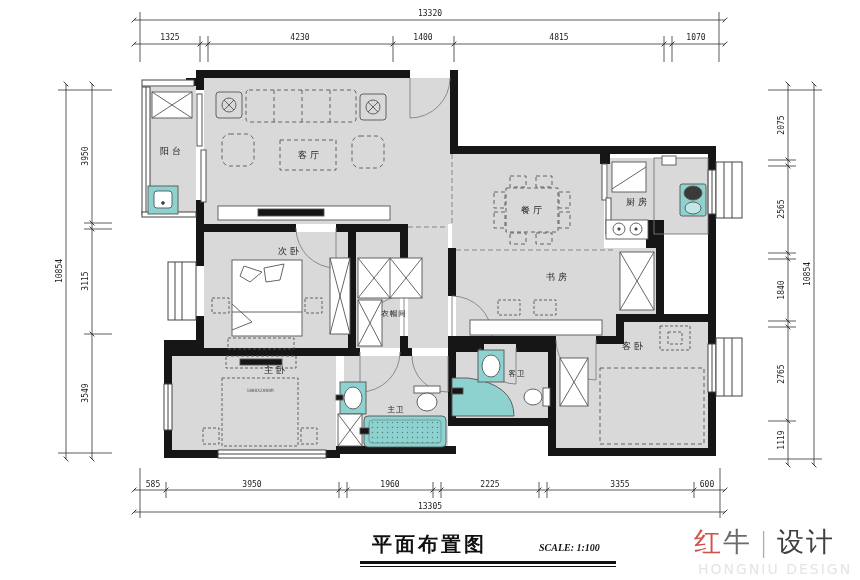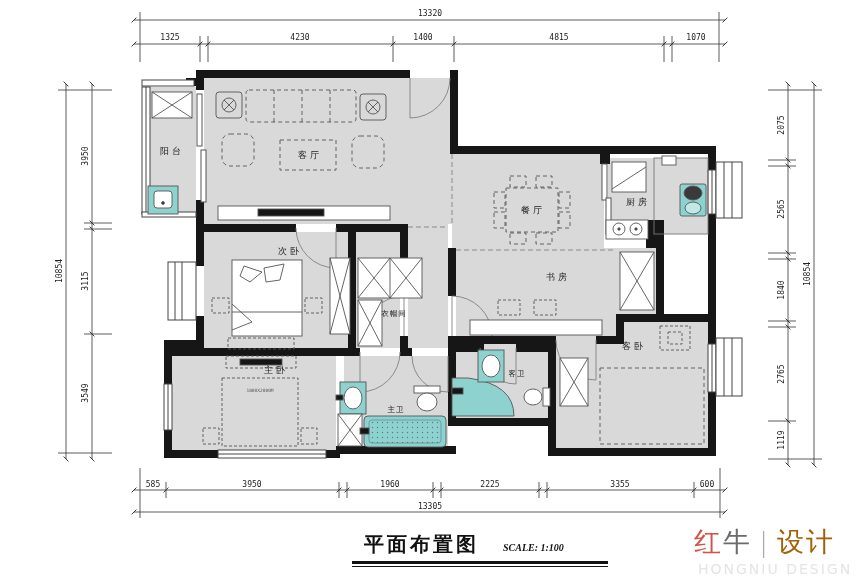--- a/index.html
+++ b/index.html
@@ -3,34 +3,34 @@
 <meta charset="utf-8">
 <style>
   html,body{margin:0;padding:0;background:#ffffff;}
   .canvas{position:relative;width:860px;height:580px;background:#fff;overflow:hidden;
           font-family:"DejaVu Sans",sans-serif;}
   svg{position:absolute;left:0;top:0;}
   svg text{font-family:"DejaVu Sans Mono","Liberation Mono",monospace;font-size:8px;fill:#222;}
   svg text.room{font-family:"DejaVu Sans",sans-serif;font-size:9px;letter-spacing:3px;fill:#1d1d1d;}
   svg text.room-sm{font-family:"DejaVu Sans",sans-serif;font-size:7.5px;letter-spacing:1px;fill:#1d1d1d;}
   svg text.tiny{font-size:4.5px;fill:#555;letter-spacing:0;}
-  .title-block{position:absolute;left:352px;top:531px;width:256px;}
+  .title-block{position:absolute;left:360px;top:531px;width:256px;}
   .title-row{display:flex;align-items:baseline;}
   .main-title{font-size:20px;font-weight:bold;letter-spacing:3px;color:#111;
               font-family:"DejaVu Sans",sans-serif;margin-left:12px;}
-  .scale-note{font-size:10px;font-style:italic;font-weight:bold;color:#111;margin-left:24px;
+  .scale-note{font-size:10px;font-style:italic;font-weight:bold;color:#111;margin-left:52px;
               font-family:"Liberation Serif",serif;}
   .rule-thick{height:3px;background:#111;margin-top:3px;}
   .rule-thin{height:1px;background:#111;margin-top:2px;}
   .logo{position:absolute;left:694px;top:524px;font-family:"DejaVu Sans",sans-serif;}
   .logo-row{display:flex;align-items:baseline;font-size:27px;letter-spacing:2px;}
   .logo-red{color:#cf5348;}
   .logo-dark{color:#6b6b6b;}
   .logo-bar{color:#ababab;margin:0 7px;font-weight:200;}
-  .logo-gray{color:#a16207;}
+  .logo-gray{color:#404040;}
   .logo-sub{font-size:14px;color:#e4e4e4;letter-spacing:2px;margin-top:1px;margin-left:4px;}
 </style>
 </head>
 <body>
 
 <div class="canvas">
 <svg width="860" height="580" viewBox="0 0 860 580">
   <defs>
     <marker id="tick" markerWidth="9" markerHeight="9" refX="4.5" refY="4.5" orient="auto">
       <path d="M1.5,7.5 L7.5,1.5" stroke="#222" stroke-width="1.1" fill="none"></path>

